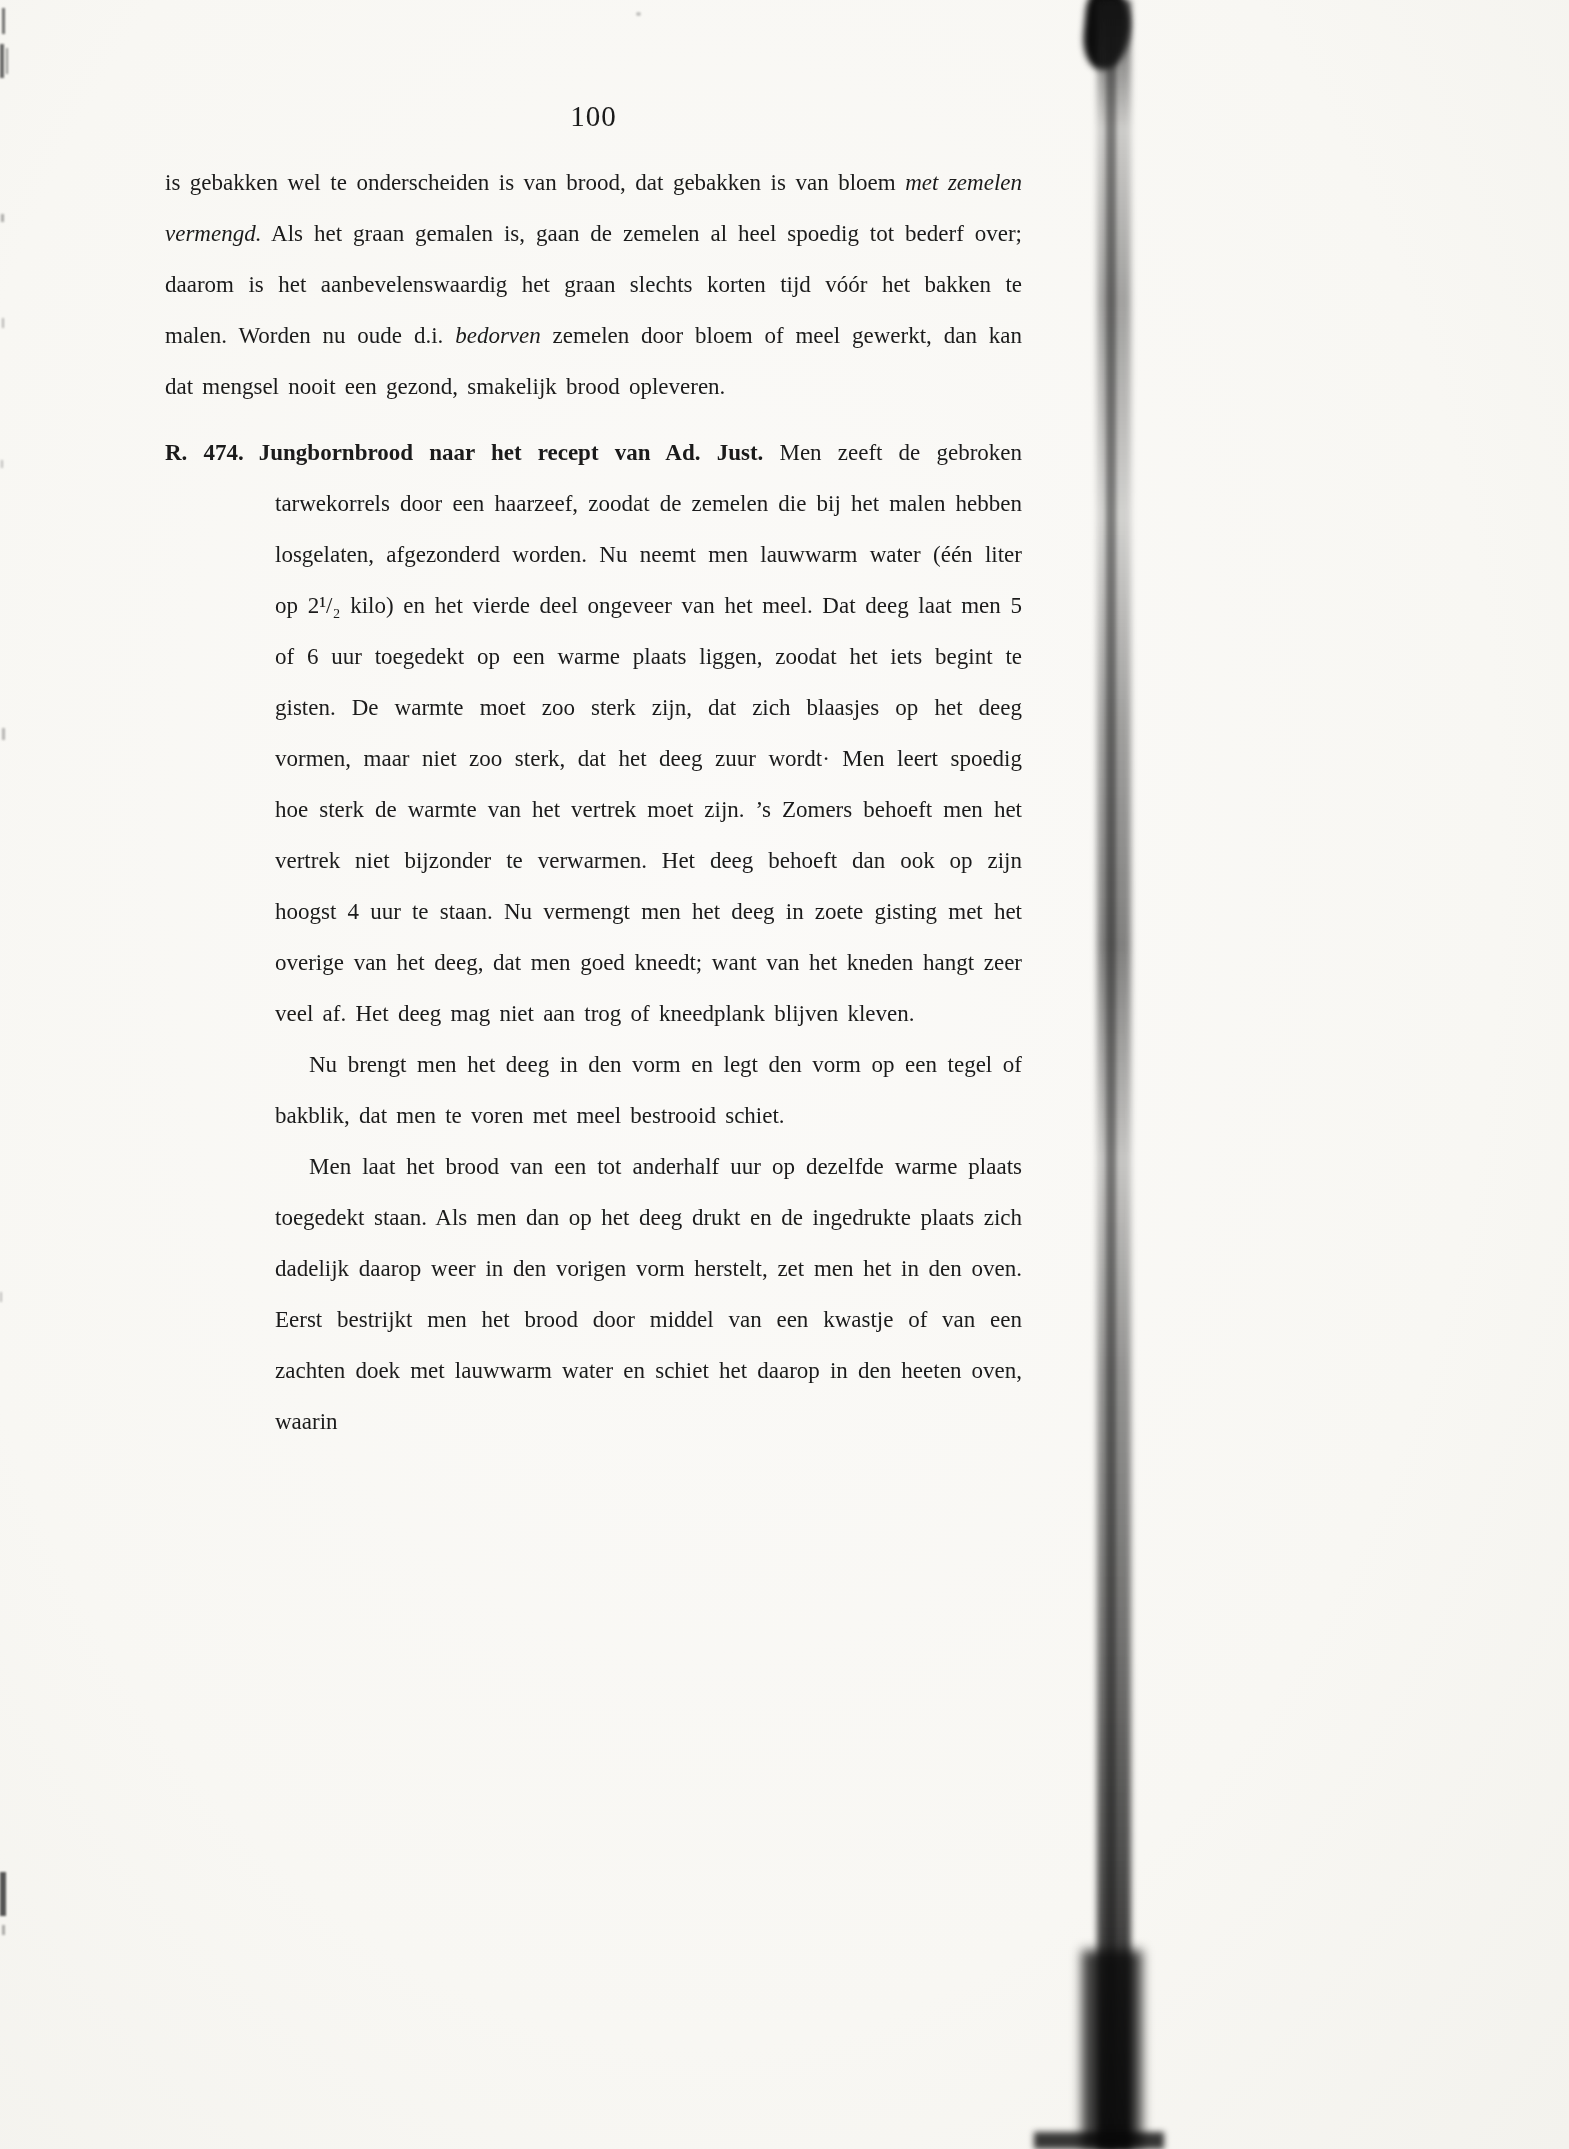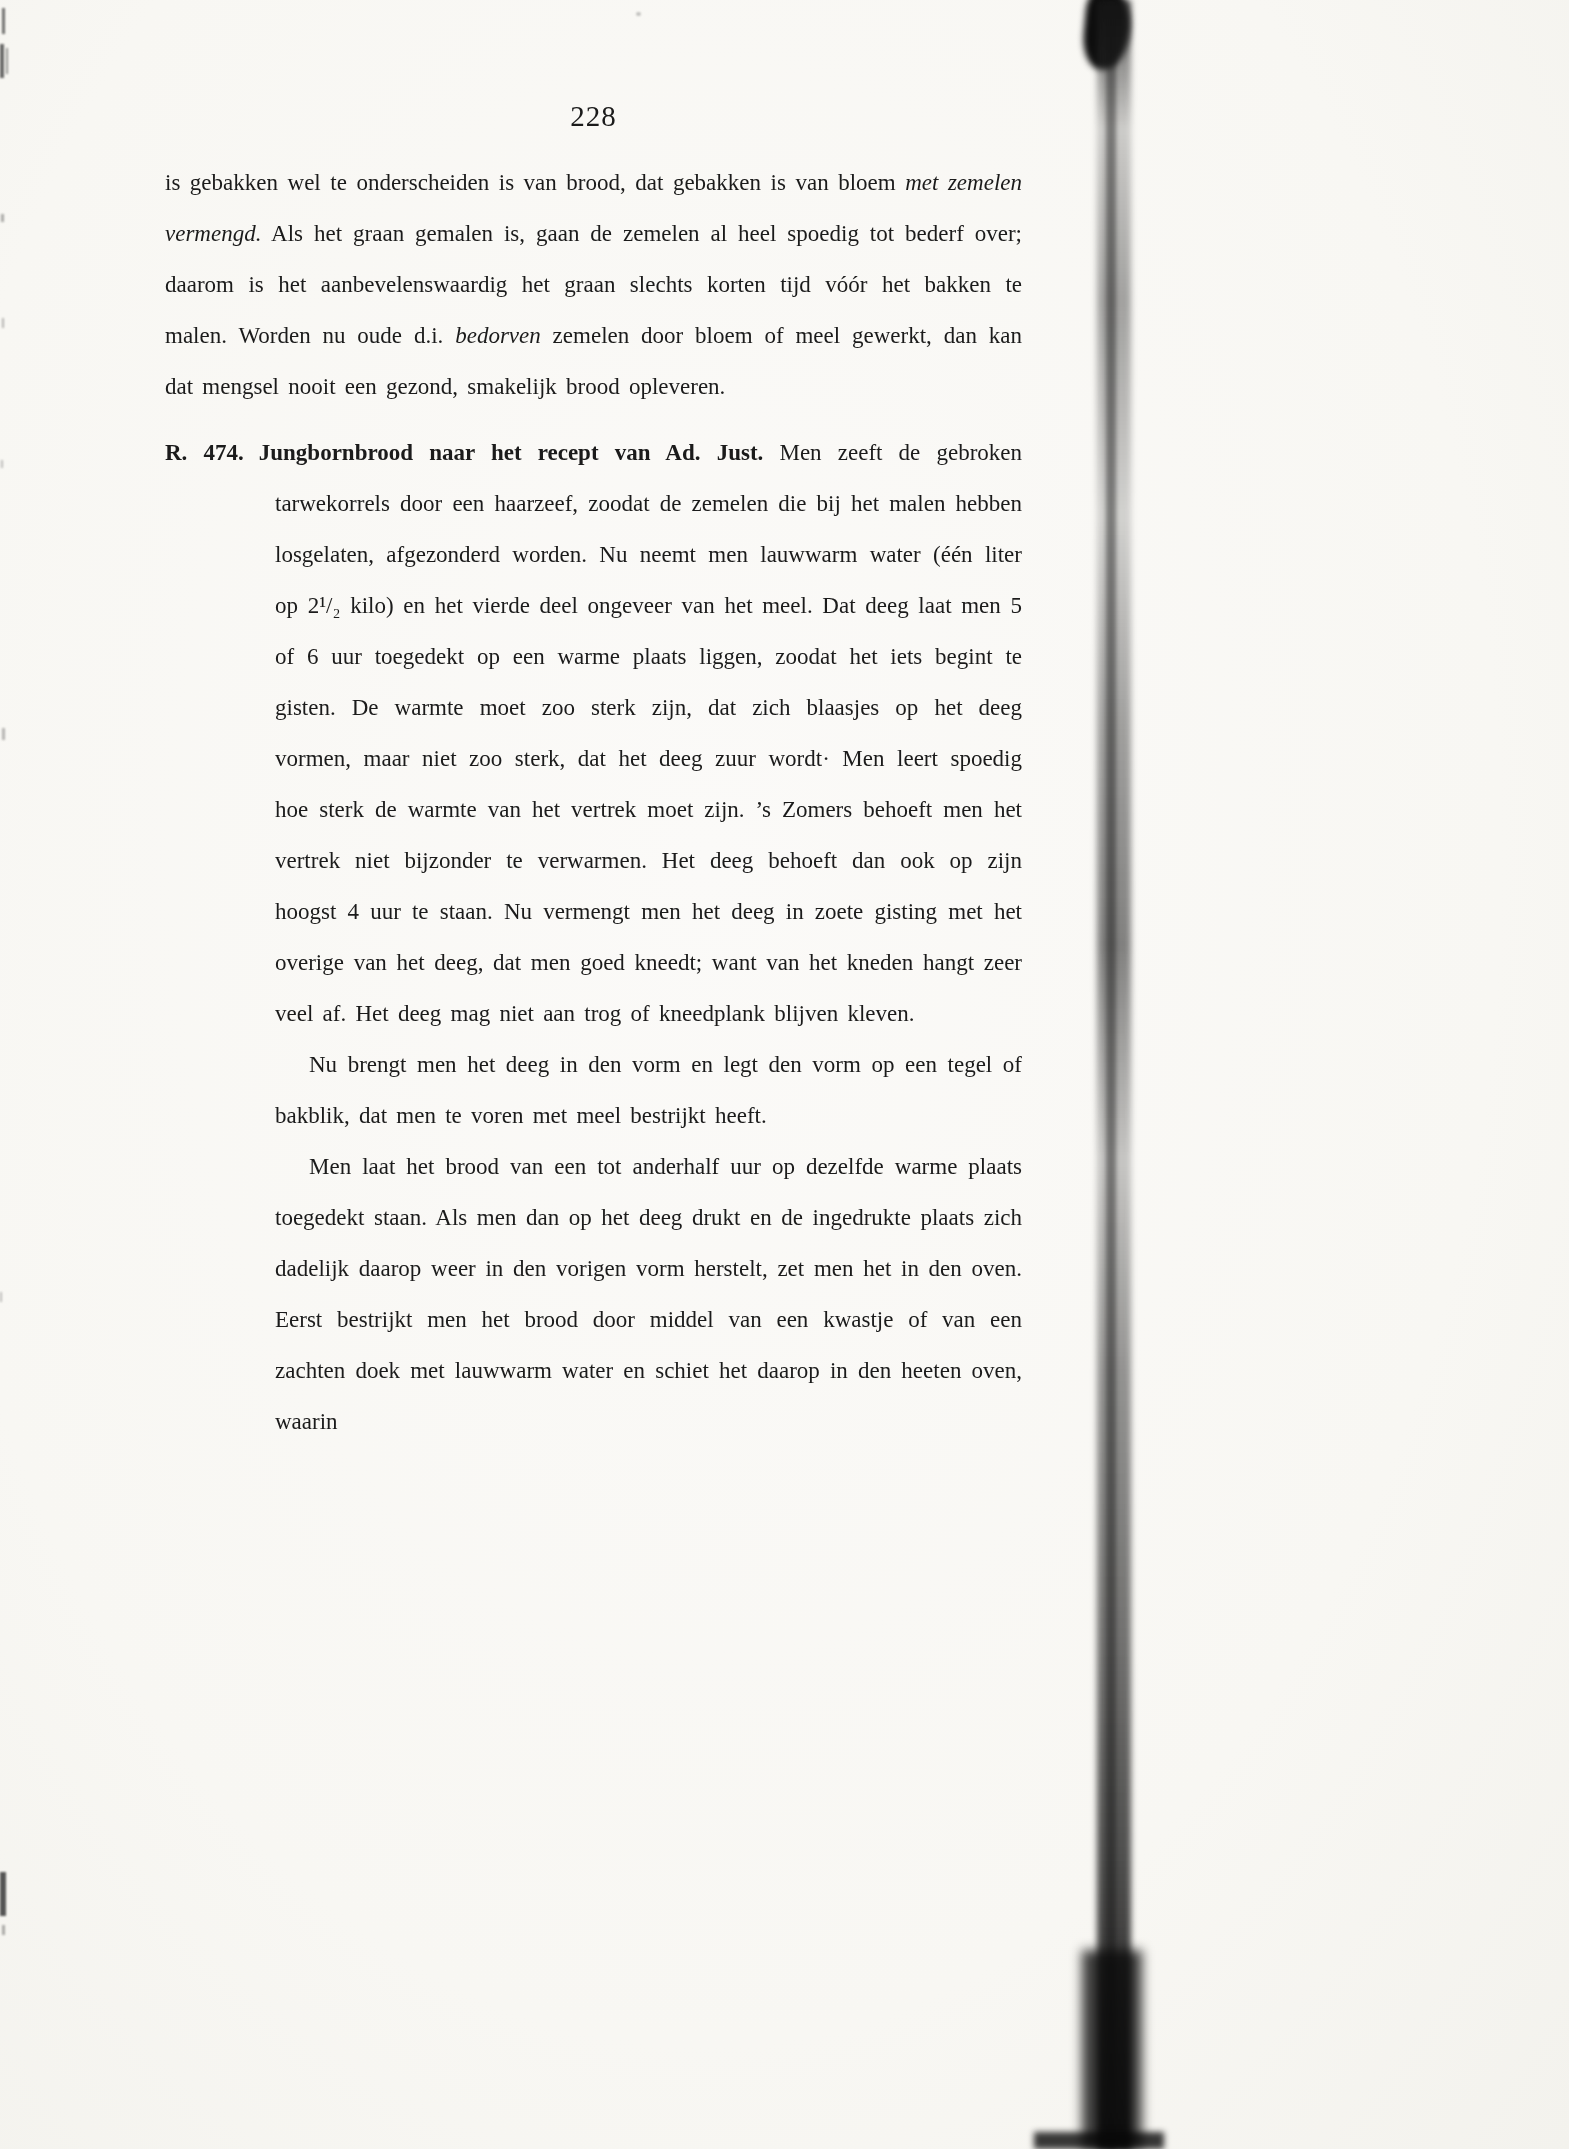--- a/index.html
+++ b/index.html
@@ -82,29 +82,29 @@
   .m9 { left: 2px; top: 1925px;width: 3px; height: 10px; opacity: .40; }
   .speck { left: 636px; top: 12px; width: 5px; height: 4px; opacity: .30; border-radius: 50%; }
 </style>
 </head>
 <body>
 
 <div class="page">
 
   <div class="text-block">
 
-    <div class="page-number">228</div>
+    <div class="page-number">100</div>
 
     <p class="para intro"><span>is gebakken wel te onderscheiden is van brood, dat gebakken is van bloem </span><em>met zemelen vermengd.</em><span> Als het graan gemalen is, gaan de zemelen al heel spoedig tot bederf over; daarom is het aanbevelenswaardig het graan slechts korten tijd vóór het bakken te malen. Worden nu oude d.i. </span><em>bedorven</em><span> zemelen door bloem of meel gewerkt, dan kan dat mengsel nooit een gezond, smakelijk brood opleveren.</span></p>
 
     <div class="recipe">
 
       <p class="para lead"><b class="rlabel">R. 474.</b><b>Jungbornbrood naar het recept van Ad. Just.</b> <span>Men zeeft de gebroken tarwekorrels door een haarzeef, zoodat de zemelen die bij het malen hebben losgelaten, afgezonderd worden. Nu neemt men lauwwarm water (één liter op 2¹/₂ kilo) en het vierde deel ongeveer van het meel. Dat deeg laat men 5 of 6 uur toegedekt op een warme plaats liggen, zoodat het iets begint te gisten. De warmte moet zoo sterk zijn, dat zich blaasjes op het deeg vormen, maar niet zoo sterk, dat het deeg zuur wordt· Men leert spoedig hoe sterk de warmte van het vertrek moet zijn. ’s Zomers behoeft men het vertrek niet bijzonder te verwarmen. Het deeg behoeft dan ook op zijn hoogst 4 uur te staan. Nu vermengt men het deeg in zoete gisting met het overige van het deeg, dat men goed kneedt; want van het kneden hangt zeer veel af. Het deeg mag niet aan trog of kneedplank blijven kleven.</span></p>
 
-      <p class="para indent">Nu brengt men het deeg in den vorm en legt den vorm op een tegel of bakblik, dat men te voren met meel bestrijkt heeft.</p>
+      <p class="para indent">Nu brengt men het deeg in den vorm en legt den vorm op een tegel of bakblik, dat men te voren met meel bestrooid schiet.</p>
 
       <p class="para indent">Men laat het brood van een tot anderhalf uur op dezelfde warme plaats toegedekt staan. Als men dan op het deeg drukt en de ingedrukte plaats zich dadelijk daarop weer in den vorigen vorm herstelt, zet men het in den oven. Eerst bestrijkt men het brood door middel van een kwastje of van een zachten doek met lauwwarm water en schiet het daarop in den heeten oven, waarin</p>
 
     </div>
   </div>
 
   <div class="artifact corner-blob"></div>
   <div class="artifact band"></div>
   <div class="artifact band-core"></div>
   <div class="artifact band-bottom"></div>

